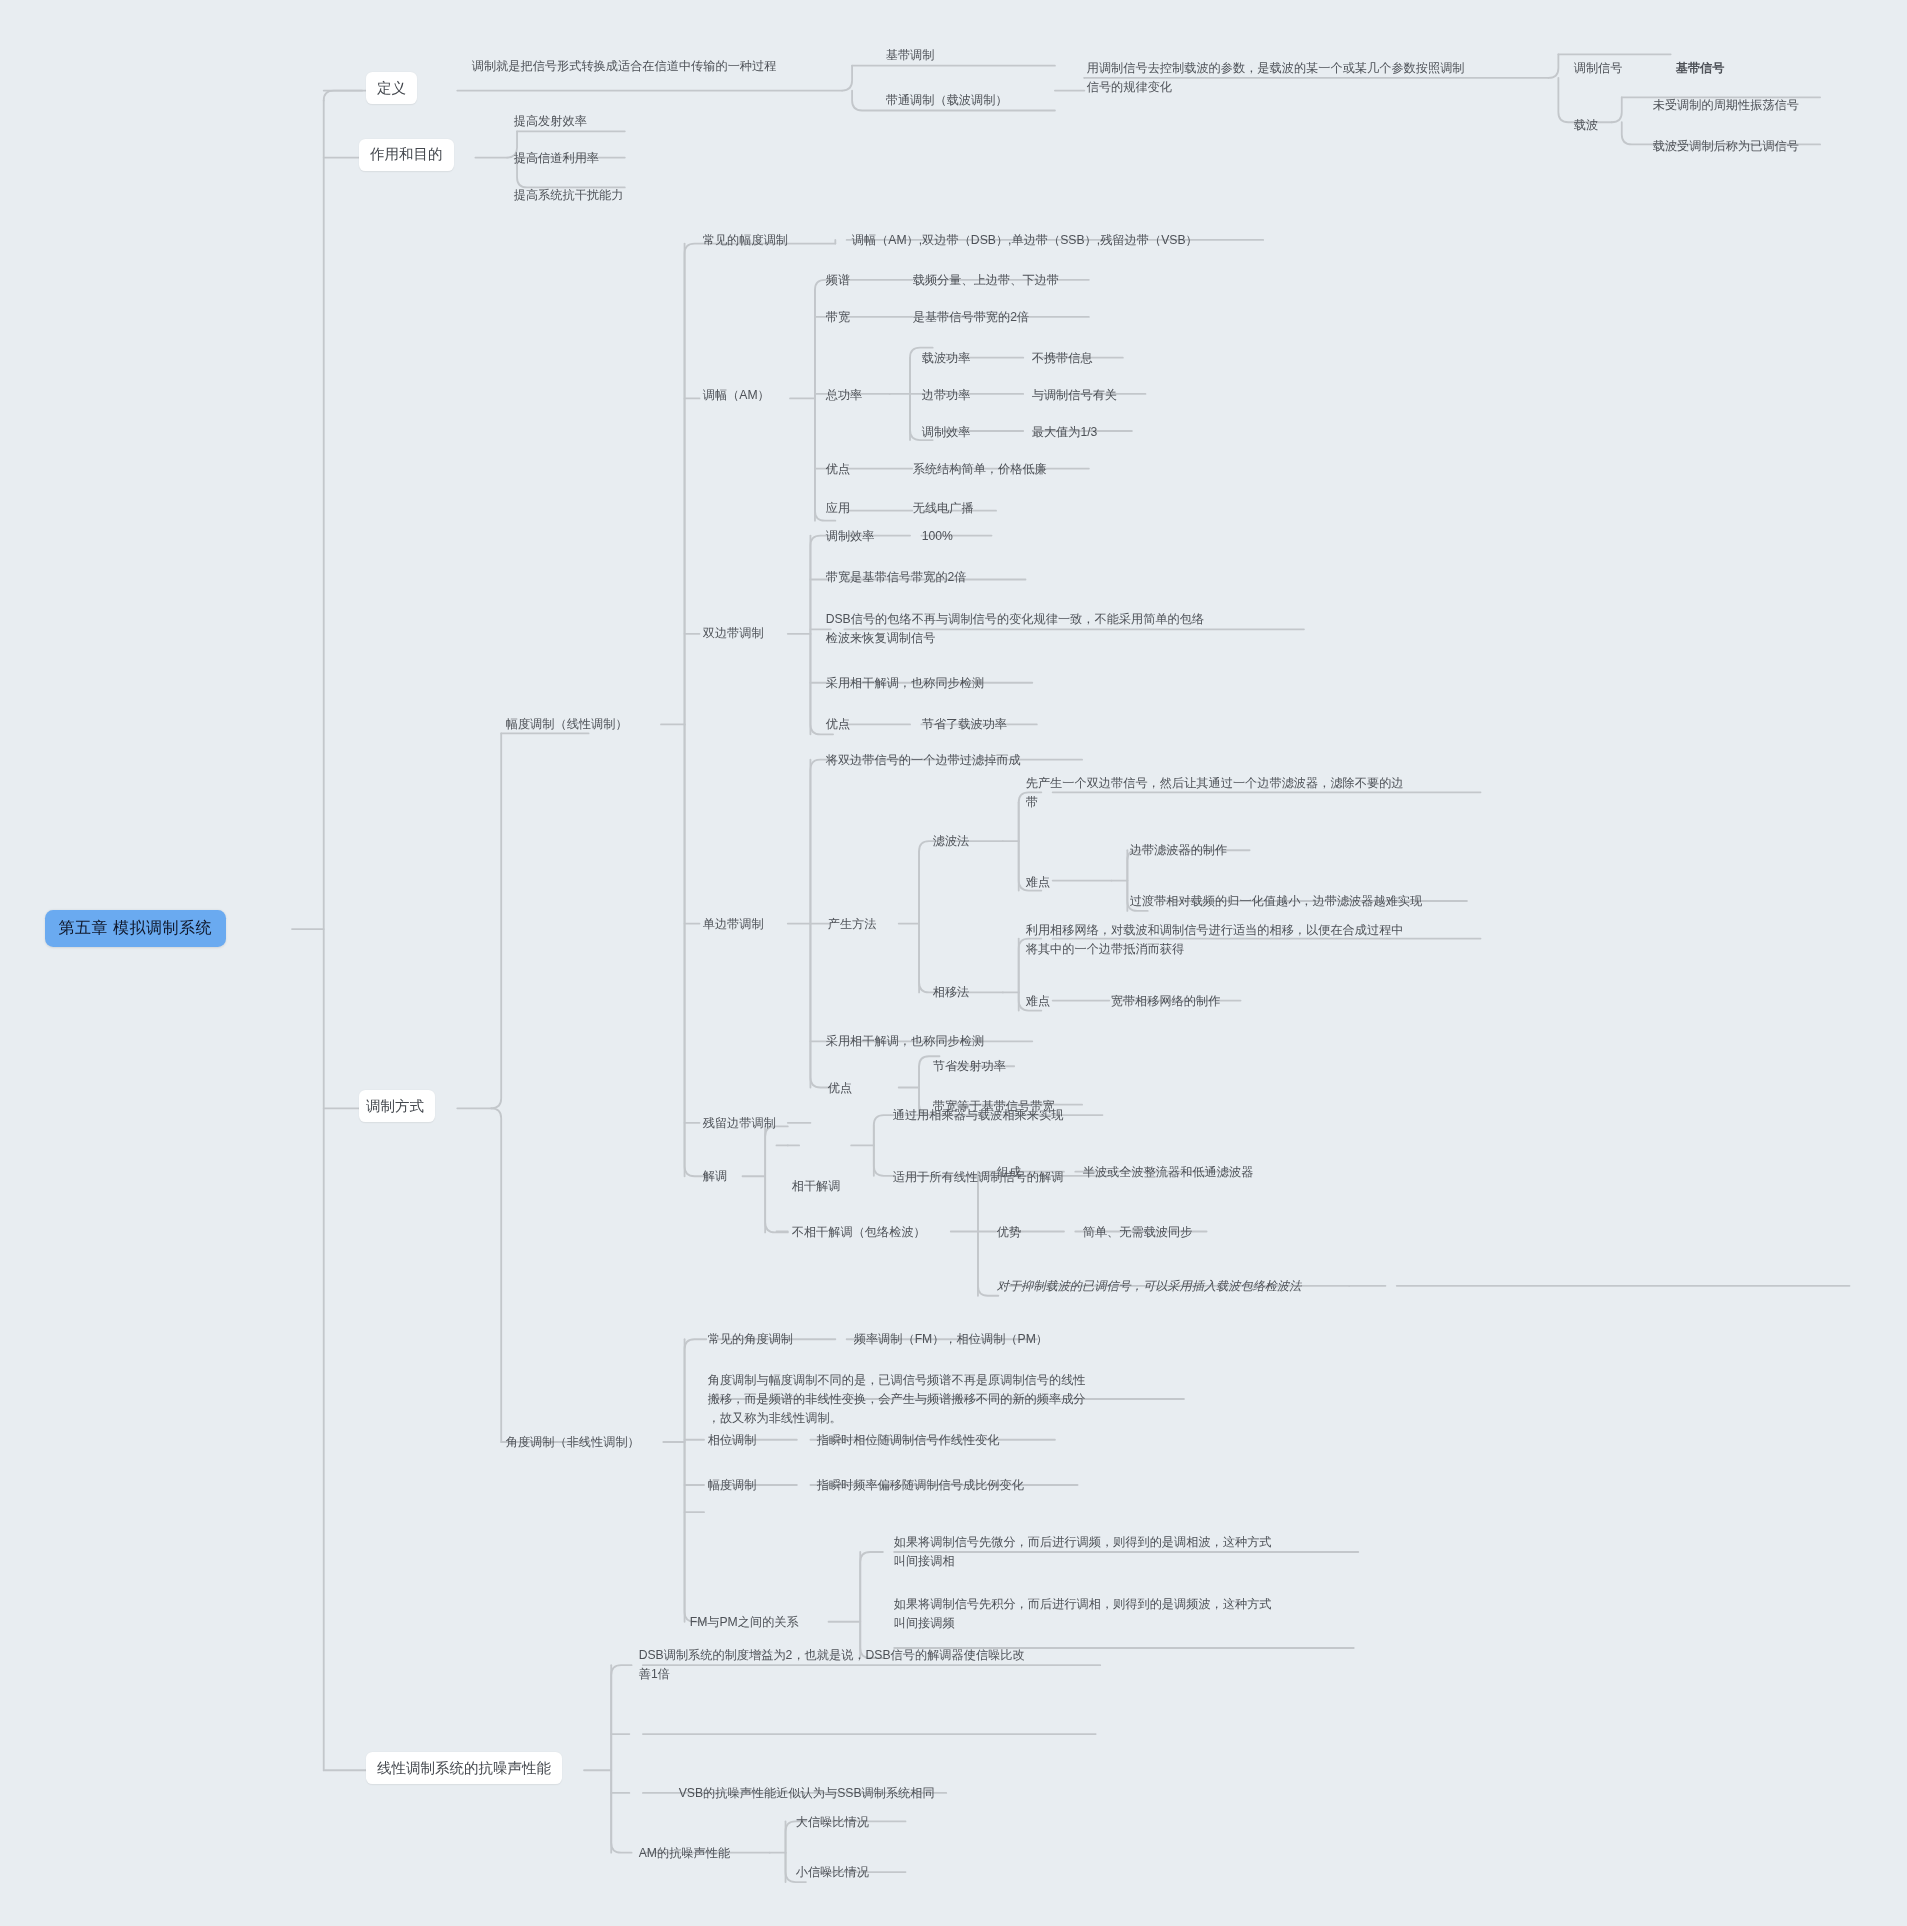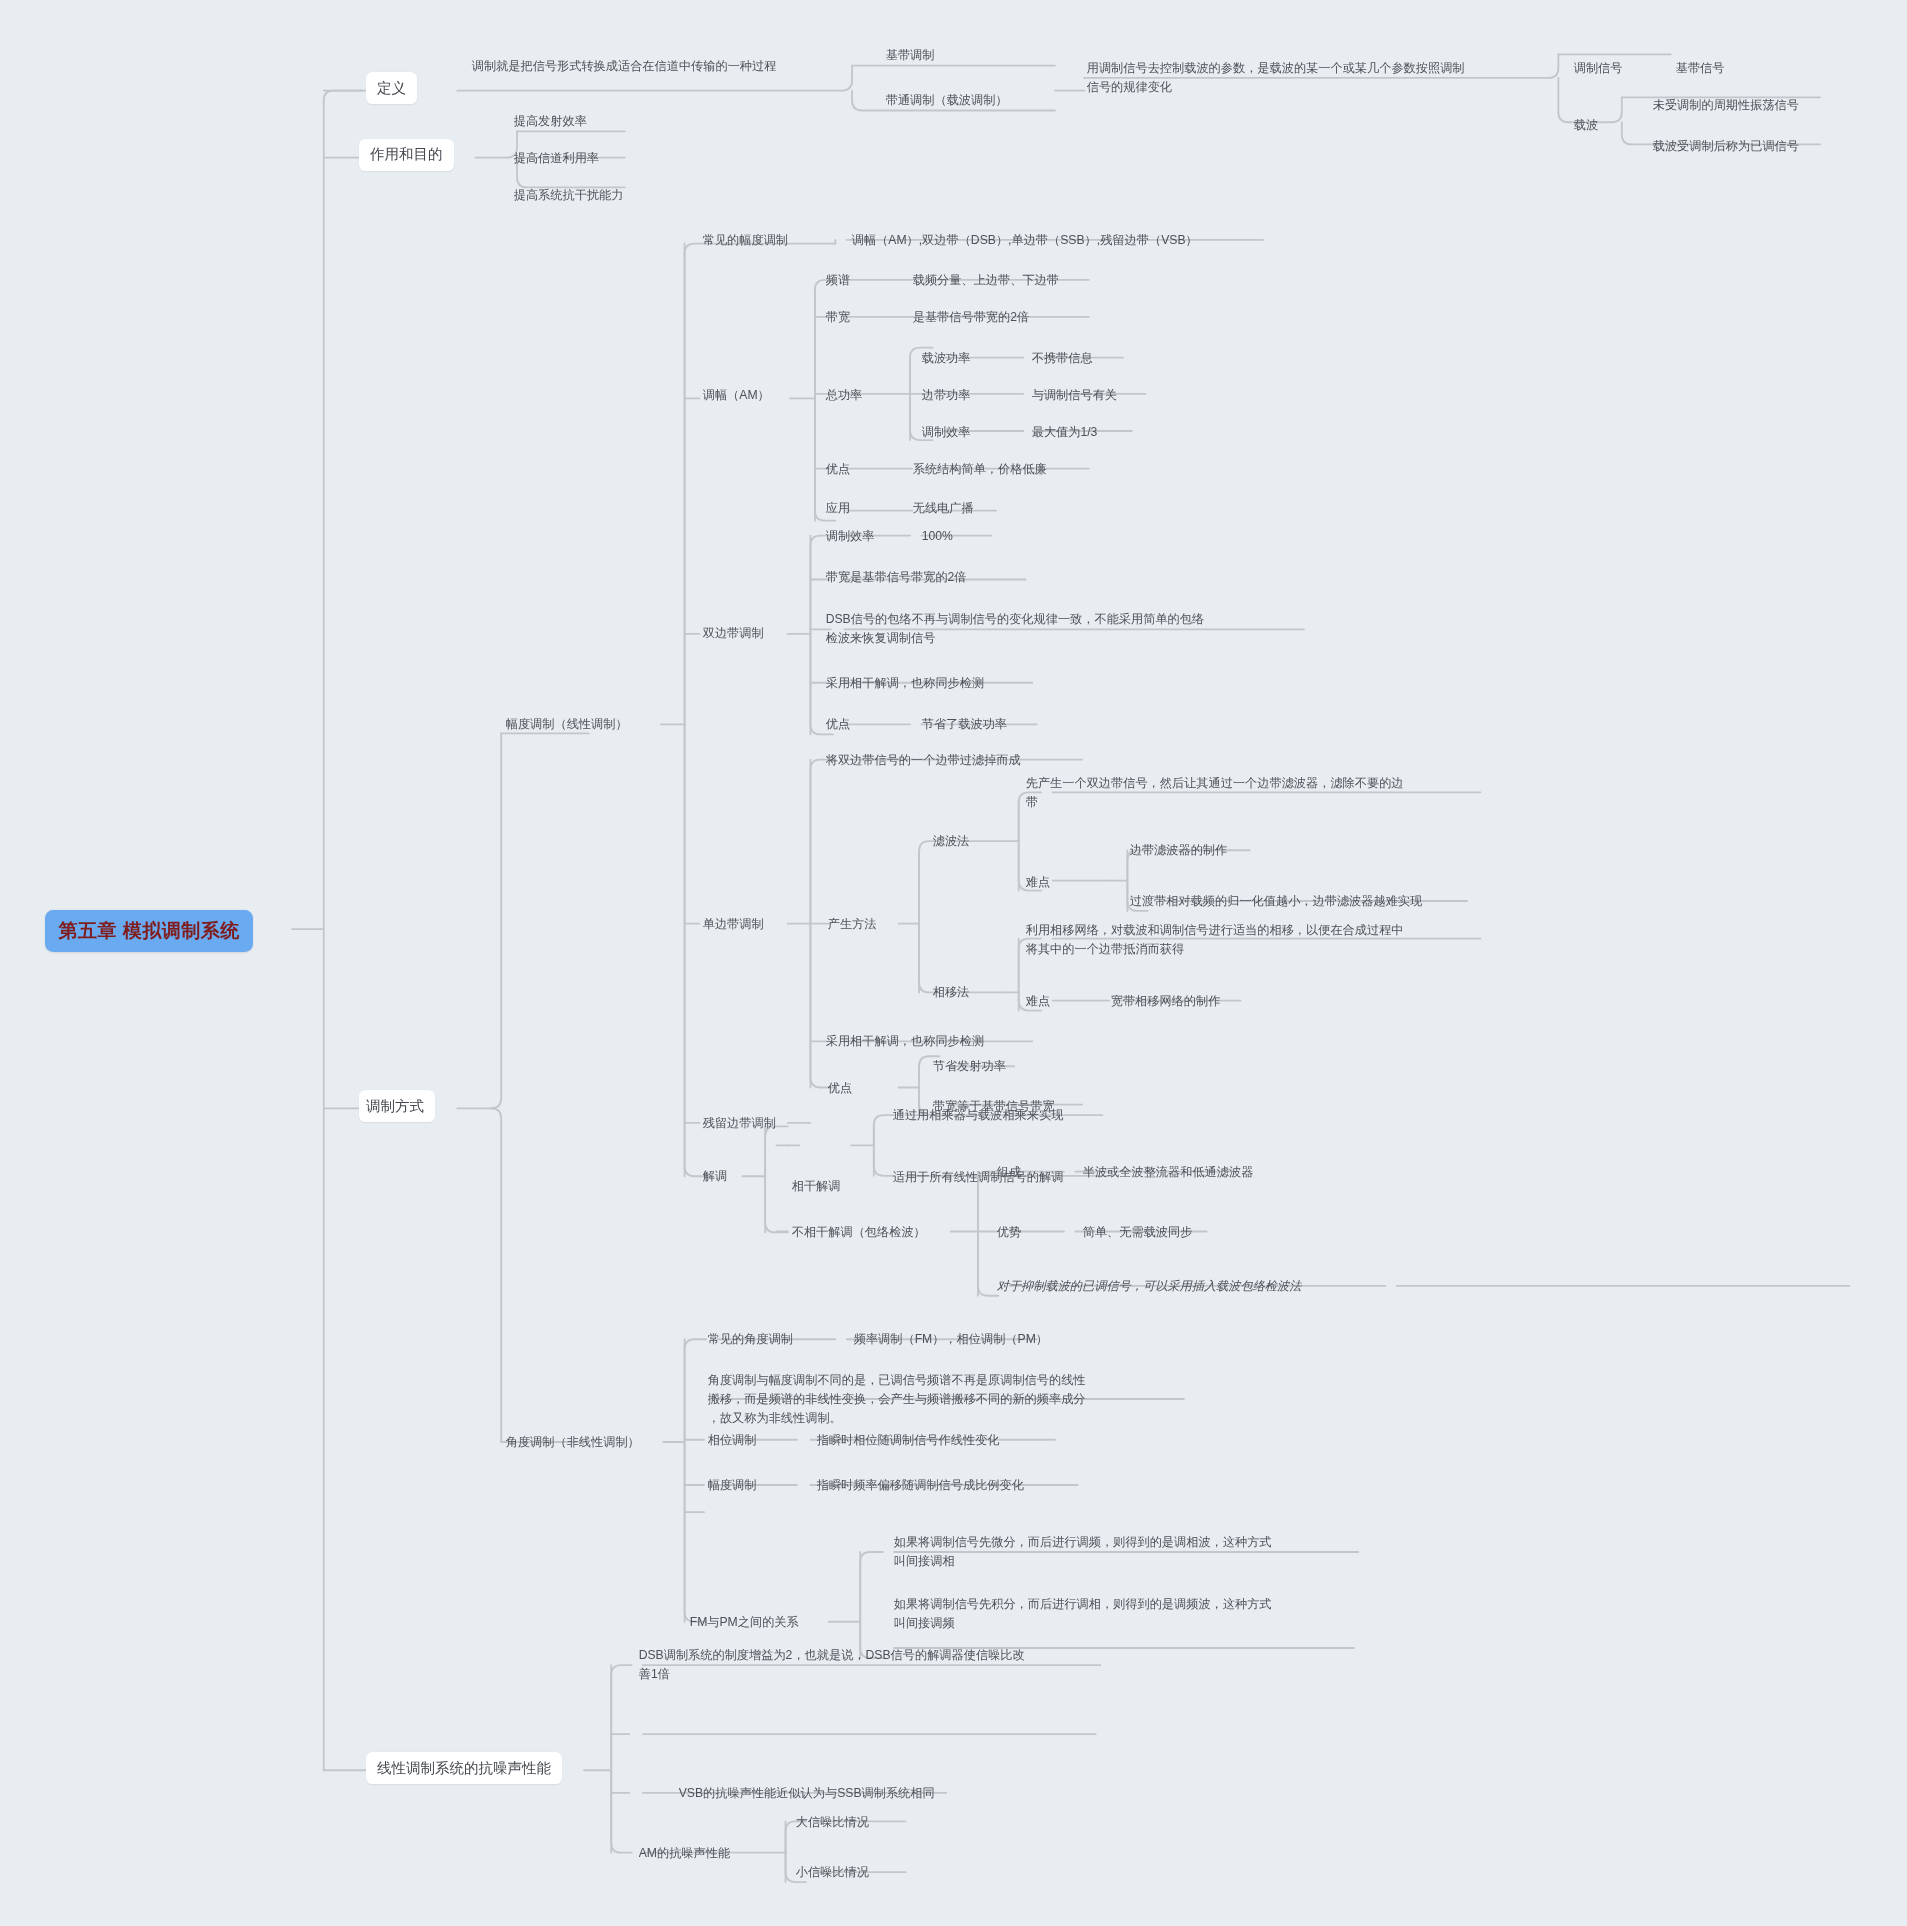--- a/index.html
+++ b/index.html
@@ -16,21 +16,21 @@
 
   .node{position:absolute;box-sizing:border-box;display:flex;align-items:center;}
   .node .txt{display:block;color:#4a4f55;line-height:1.55;white-space:pre-wrap;}
 
   
   .root{
     background:#6aaaf0;border-radius:8.2px;
     padding:6.3px 13.6px;
     box-shadow:0 0.9px 2.3px rgba(0,0,0,.10);
   }
-  .root .txt{color:#7f1d1d;font-size:19px;font-weight:700;letter-spacing:0.5px;white-space:nowrap;}
+  .root .txt{color:#0f172a;font-size:16px;font-weight:400;letter-spacing:0.5px;white-space:nowrap;}
 
   
   .lvl1{
     background:#ffffff;border-radius:6.3px;
     padding:5px 11px;
     box-shadow:0 0.5px 1.4px rgba(0,0,0,.07);
   }
   .lvl1 .txt{font-size:14.5px;color:#44484e;white-space:nowrap;}
 
   
@@ -276,21 +276,21 @@
 <div class="node leaf" style="left:883px;top:100px;transform:translateY(-50%);">
   <span class="txt">带通调制（载波调制）</span>
 </div>
 <div class="node leaf wrap" style="left:1084px;top:78px;transform:translateY(-50%);">
   <span class="txt">用调制信号去控制载波的参数，是载波的某一个或某几个参数按照调制
 信号的规律变化</span>
 </div>
 <div class="node leaf" style="left:1571px;top:68px;transform:translateY(-50%);">
   <span class="txt">调制信号</span>
 </div>
-<div class="node leaf" style="left:1673px;top:68px;transform:translateY(-50%);">
+<div class="node leaf" style="left:1673px;top:68px;transform:translateY(-50%);font-weight:bold;">
   <span class="txt">基带信号</span>
 </div>
 <div class="node leaf" style="left:1571px;top:125px;transform:translateY(-50%);">
   <span class="txt">载波</span>
 </div>
 <div class="node leaf" style="left:1650px;top:105px;transform:translateY(-50%);">
   <span class="txt">未受调制的周期性振荡信号</span>
 </div>
 <div class="node leaf" style="left:1650px;top:146px;transform:translateY(-50%);">
   <span class="txt">载波受调制后称为已调信号</span>

